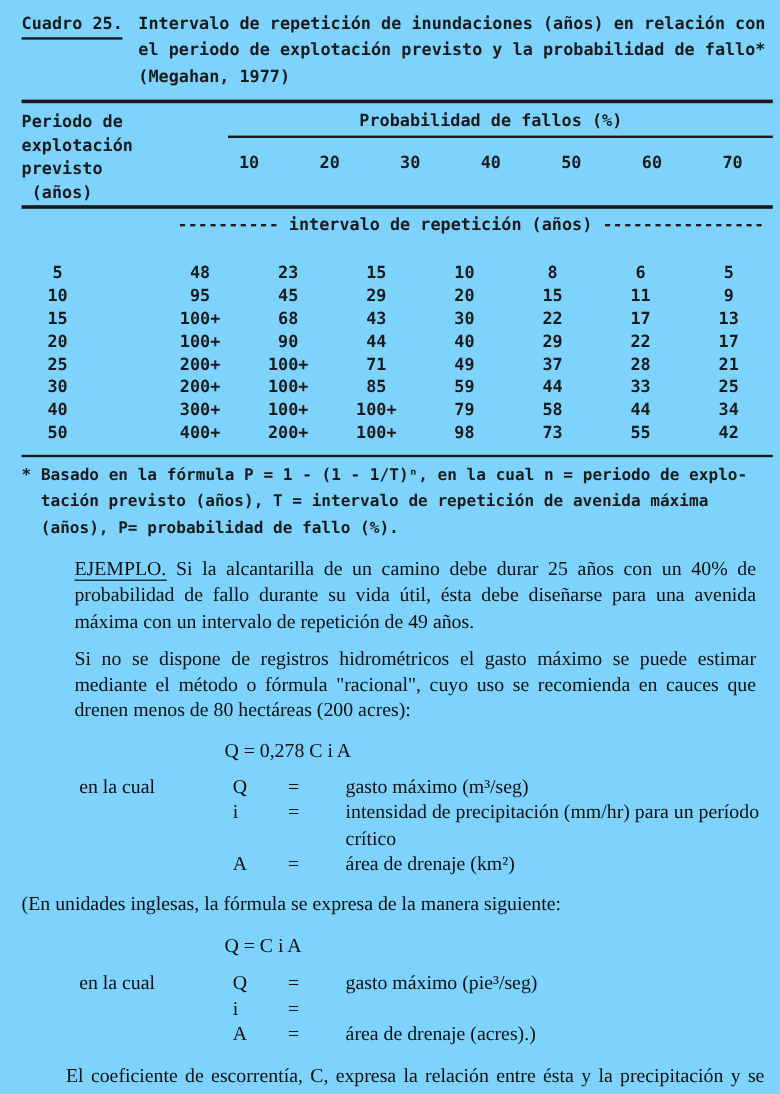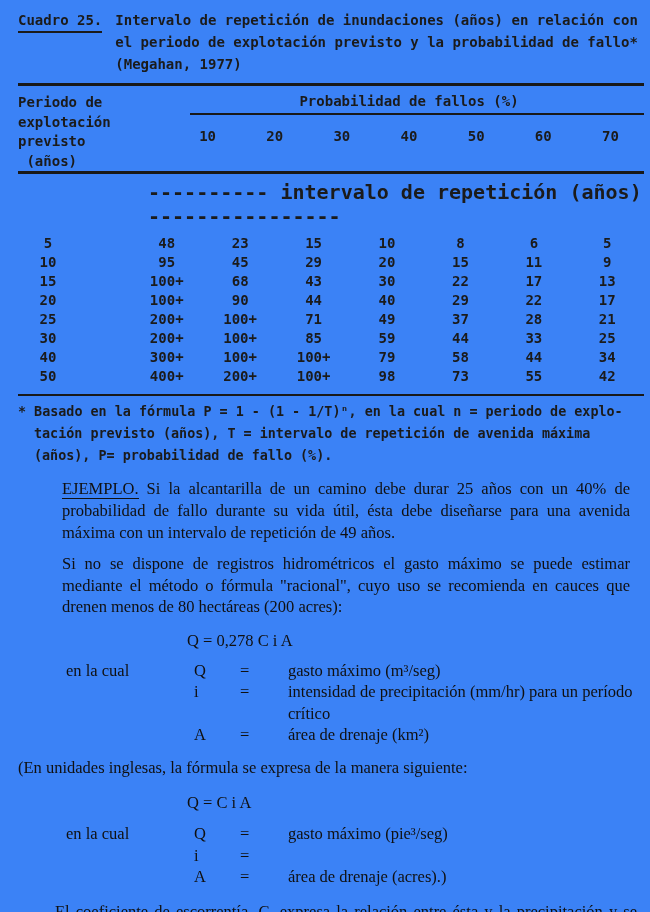--- a/index.html
+++ b/index.html
@@ -1,20 +1,20 @@
 <!DOCTYPE html>
 <html><head>
 <meta charset="utf-8">
 <style>
   html, body { margin: 0; padding: 0; background: #fbfaf6; }
   .page {
     position: relative;
     width: 650px;
     height: 912px;
-    background: #3b82f6;
+    background: #7dd3fc;
     overflow: hidden;
     box-sizing: border-box;
     color: #161616;
   }
   
   .mono { font-family: "DejaVu Sans Mono", monospace; font-weight: 700; color: #1b1b1b; }
   .titleblock {
     display: flex;
     padding: 9px 6px 0 18px;
     font-size: 14px;
@@ -43,21 +43,21 @@
   .colgroup { flex: 1 1 auto; padding-top: 7px; }
   .colgroup-title { text-align: center; padding-bottom: 4px; }
   .colgroup-underline { border-bottom: 2px solid #191919; margin-left: 16px; }
   .colnums {
     display: grid;
     grid-template-columns: repeat(7, 1fr);
     padding-top: 13px; padding-bottom: 10px;
   }
   .colnums > div { text-align: center; }
 
-  .unitline { font-size: 20px; margin: 6px 0 3px 130px; letter-spacing: 0; }
+  .unitline { font-size: 14px; margin: 6px 0 20px 130px; letter-spacing: 0; }
 
   .trow {
     display: grid;
     grid-template-columns: 112px repeat(7, 1fr);
     font-size: 14px;
     line-height: 19px;
   }
   .trow .c0 { text-align: center; padding-right: 52px; }
   .trow .c { text-align: center; }
   .tbody { padding: 3px 0 8px 0; }

